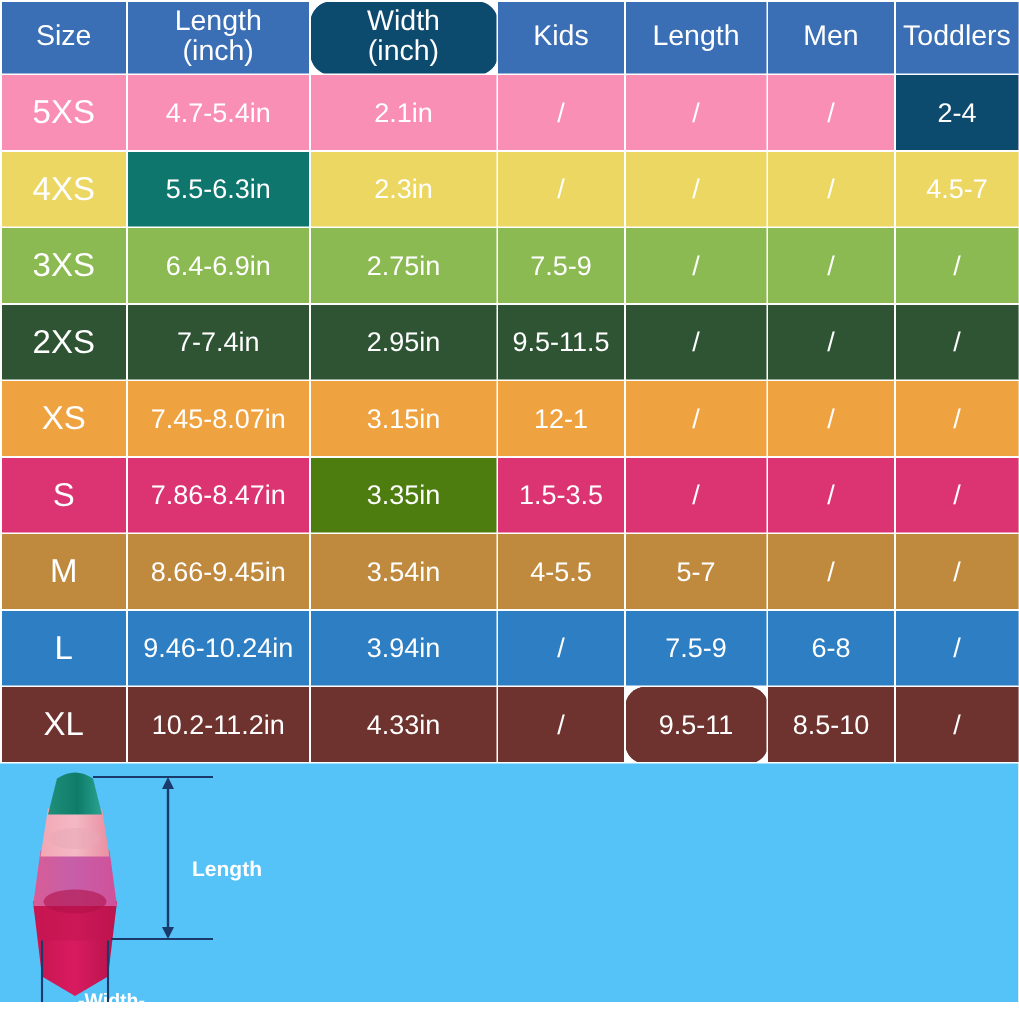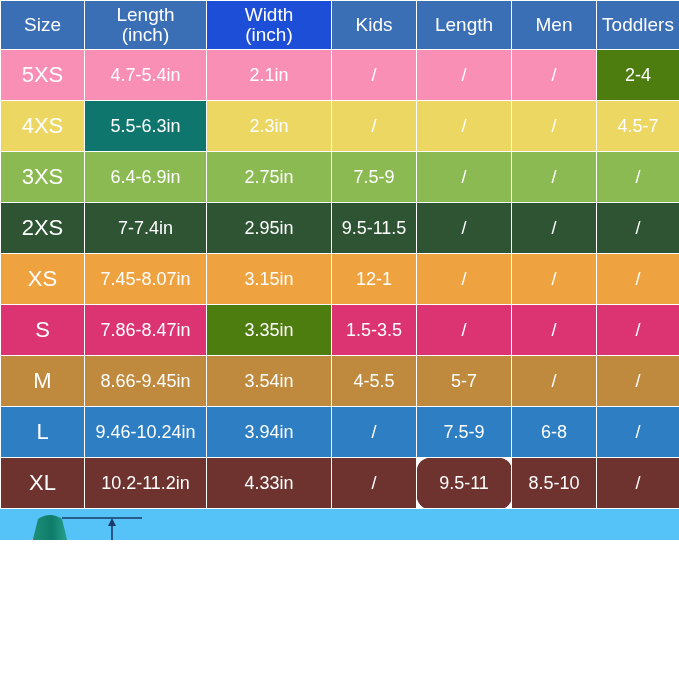--- a/index.html
+++ b/index.html
@@ -9,21 +9,21 @@
   body {
     width: 679px;
     height: 679px;
     overflow: hidden;
     font-family: "Liberation Sans", sans-serif;
     background: #ffffff;
   }
 
   #chart-root {
     width: 679px;
-    height: 540px;
+    height: 668px;
     position: relative;
     display: flex;
     flex-direction: column;
   }
 
   
   table.size-table {
     width: 679px;
     border-collapse: collapse;
     table-layout: fixed;
@@ -135,36 +135,36 @@
         <col class="c-width">
       <col class="c-kids">
         <col class="c-women">
         <col class="c-men">
         <col class="c-toddlers">
     </colgroup>
     <thead>
       <tr id="header-row" style="background: rgb(58, 110, 181);">
           <th style="background: rgb(58, 110, 181);"><span>Size</span></th>
           <th style="background: rgb(58, 110, 181);"><span>Length</span><span class="sub">(inch)</span></th>
-          <th style="background: #1d4ed8;"><span>Width</span><span class="sub">(inch)</span></th>
+          <th style="background: #0c4a6e; border-radius: 14px;"><span>Width</span><span class="sub">(inch)</span></th>
           <th style="background: rgb(58, 110, 181);"><span>Kids</span></th>
           <th style="background: rgb(58, 110, 181);"><span>Length</span></th>
           <th style="background: rgb(58, 110, 181);"><span>Men</span></th>
           <th style="background: rgb(58, 110, 181);"><span>Toddlers</span></th>
         </tr>
     </thead>
     <tbody id="table-body">
         <tr style="background: rgb(249, 143, 181);">
           <td class="size-cell" style="background: rgb(249, 143, 181);">5XS</td>
           <td class="val-cell" style="background: rgb(249, 143, 181);">4.7-5.4in</td>
           <td class="val-cell" style="background: rgb(249, 143, 181);">2.1in</td>
           <td class="val-cell" style="background: rgb(249, 143, 181);">/</td>
           <td class="val-cell" style="background: rgb(249, 143, 181);">/</td>
           <td class="val-cell" style="background: rgb(249, 143, 181);">/</td>
-          <td class="val-cell" style="background: #4d7c0f;">2-4</td>
+          <td class="val-cell" style="background: #0c4a6e;">2-4</td>
         </tr>
         <tr style="background: rgb(237, 215, 99);">
           <td class="size-cell" style="background: rgb(237, 215, 99);">4XS</td>
           <td class="val-cell" style="background: #0f766e;">5.5-6.3in</td>
           <td class="val-cell" style="background: rgb(237, 215, 99);">2.3in</td>
           <td class="val-cell" style="background: rgb(237, 215, 99);">/</td>
           <td class="val-cell" style="background: rgb(237, 215, 99);">/</td>
           <td class="val-cell" style="background: rgb(237, 215, 99);">/</td>
           <td class="val-cell" style="background: rgb(237, 215, 99);">4.5-7</td>
         </tr>

